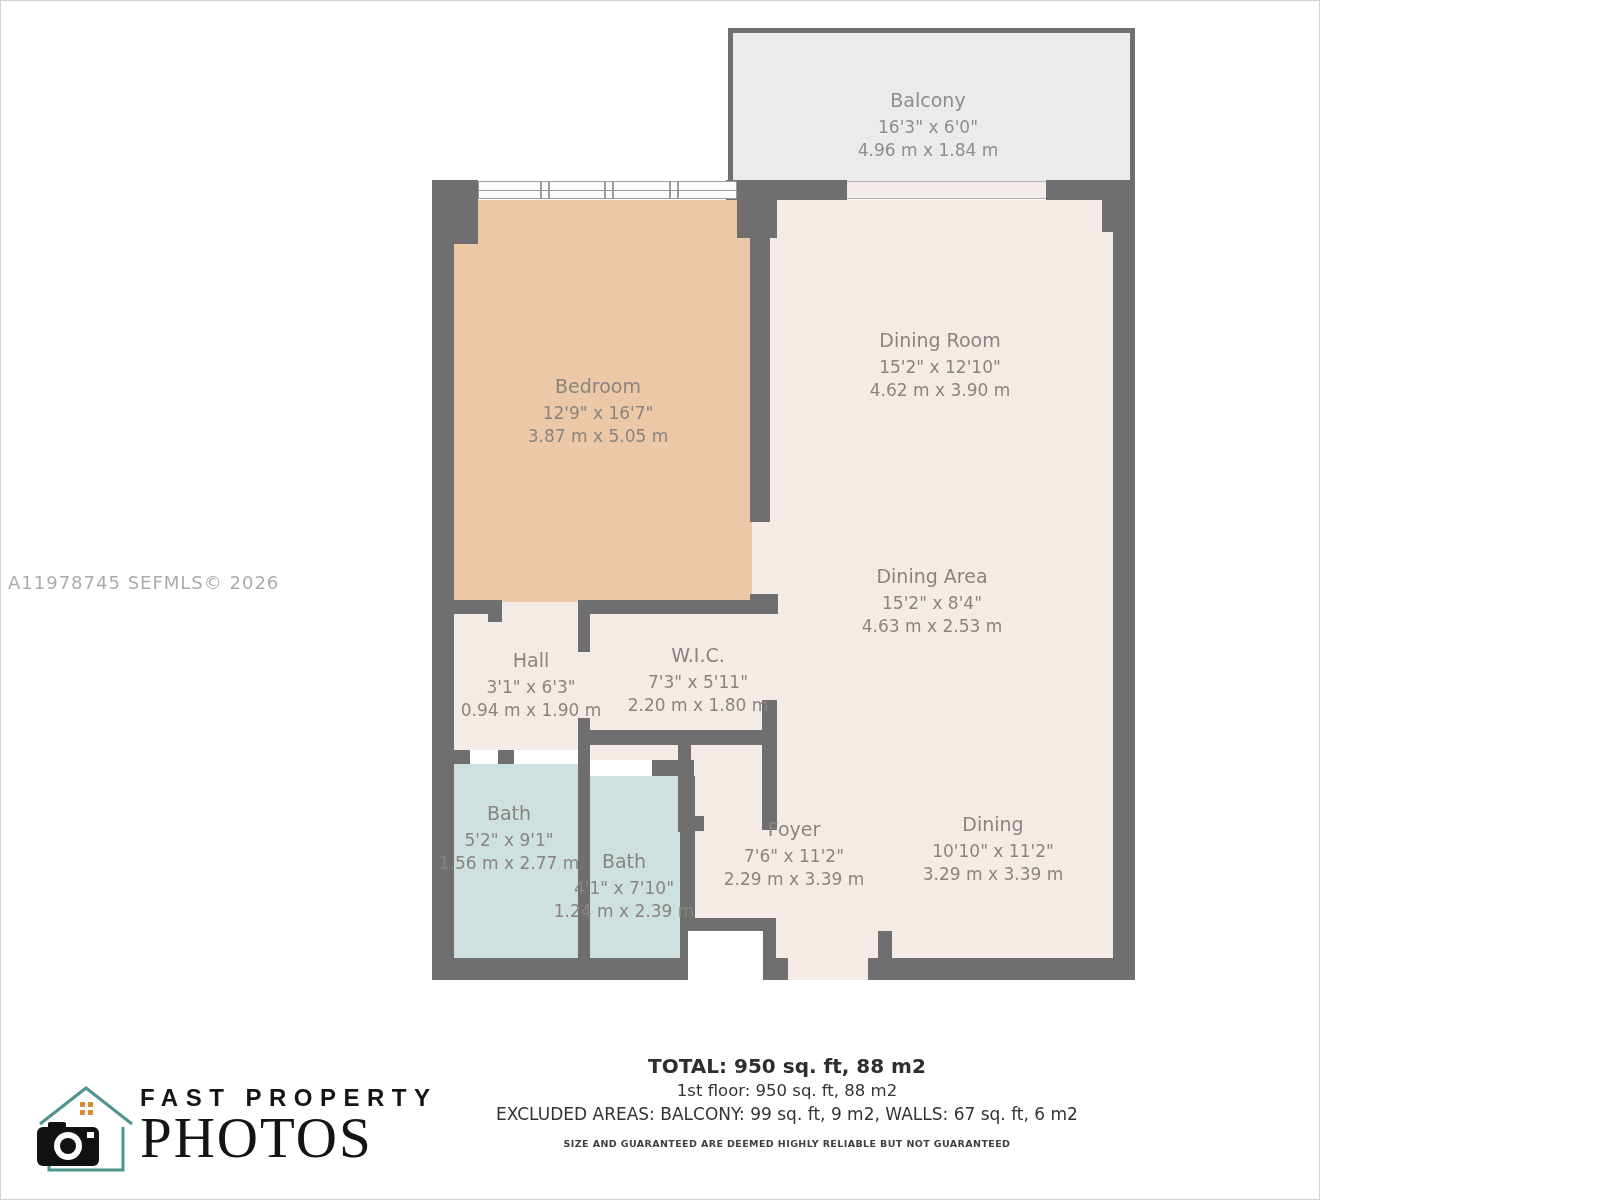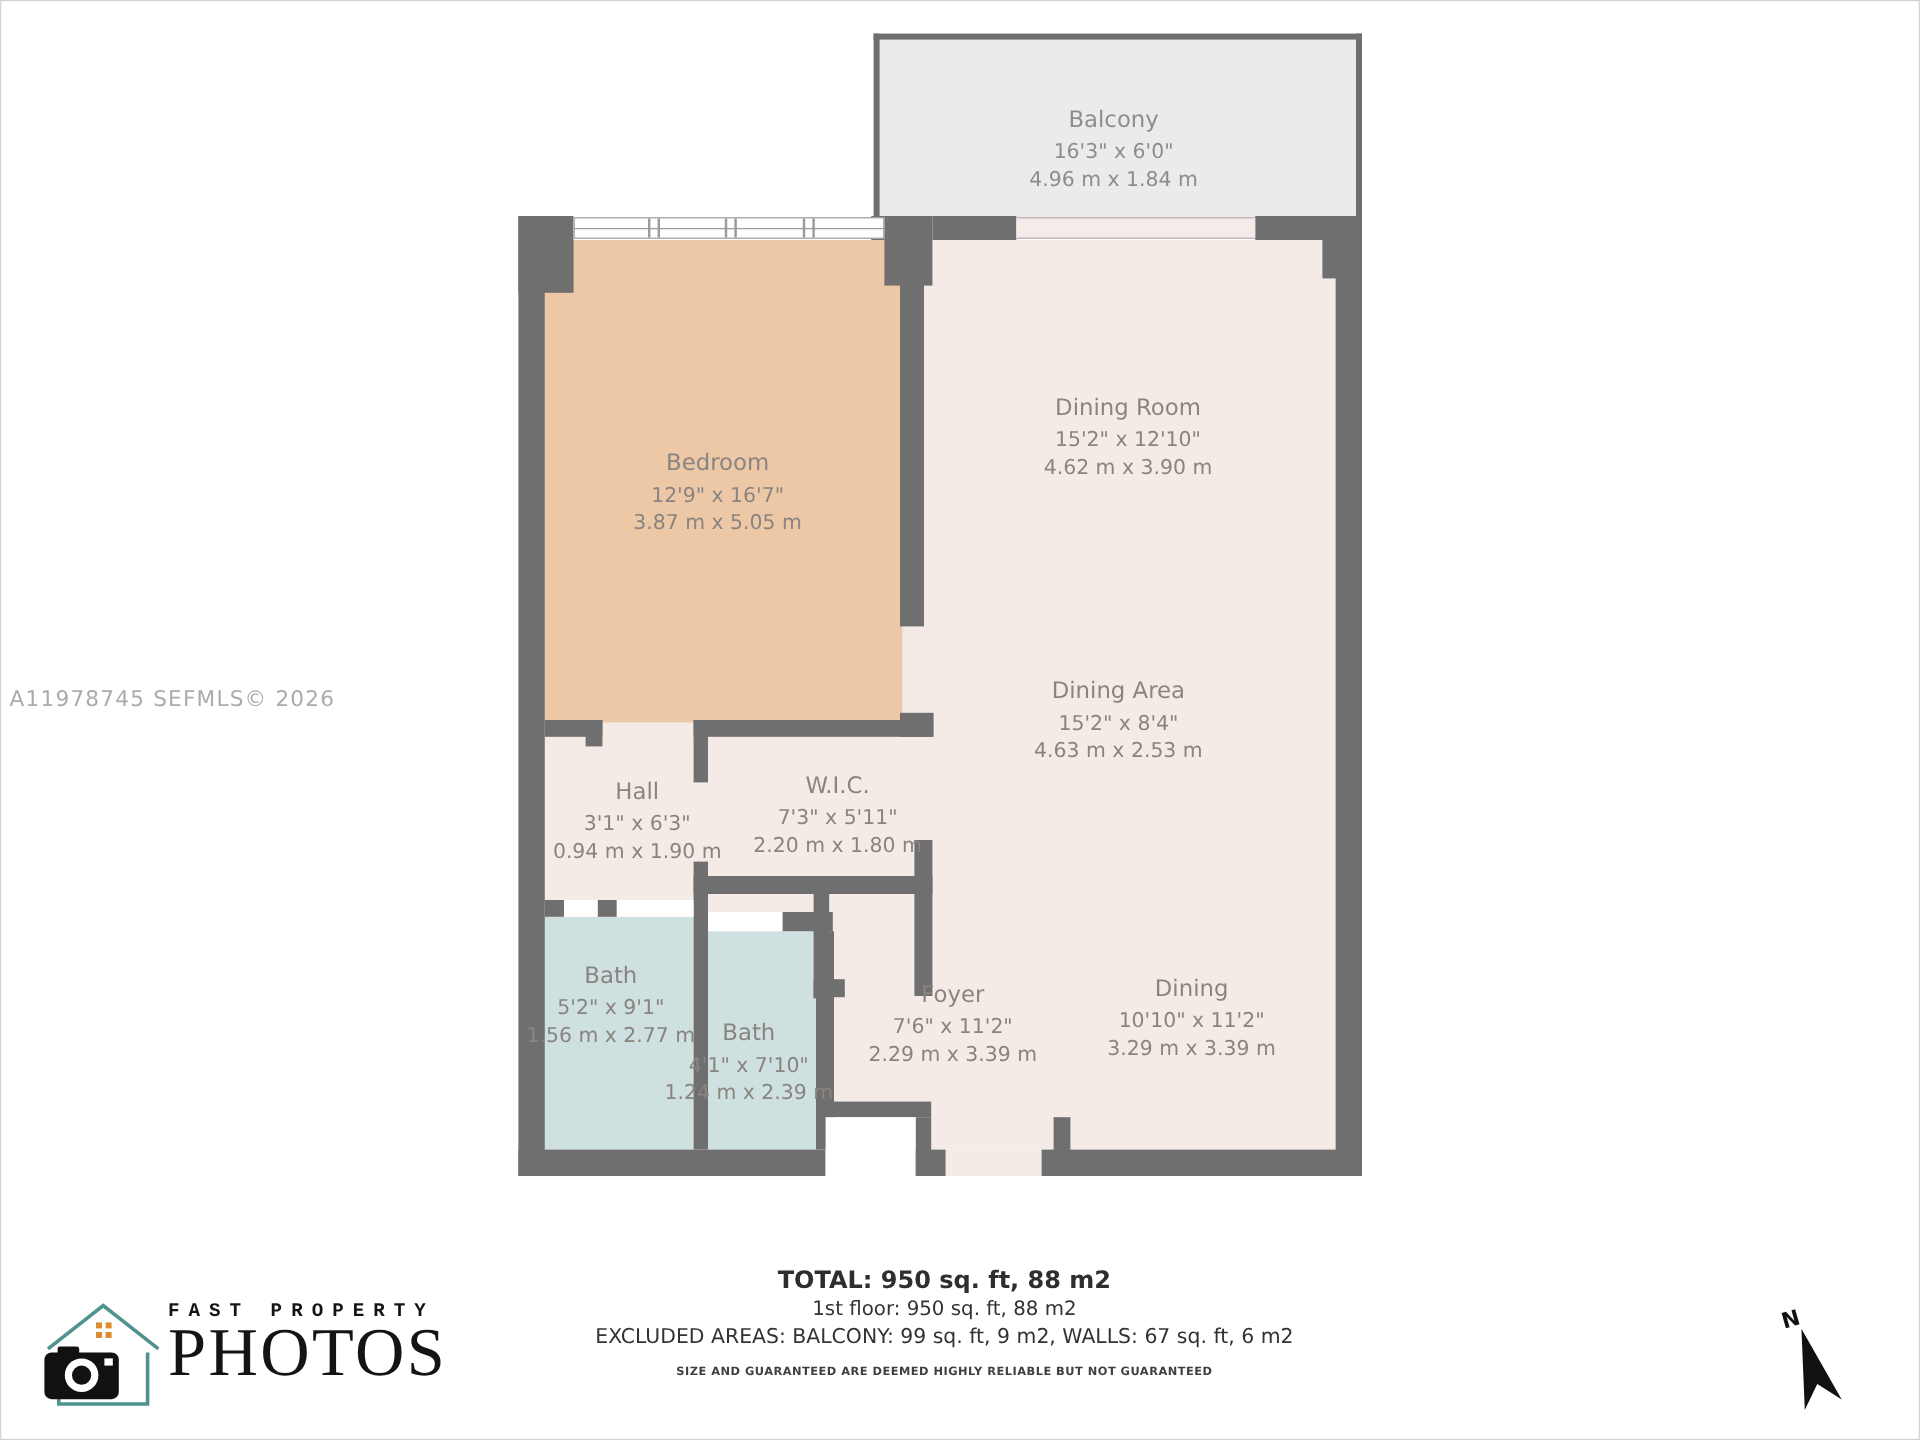--- a/index.html
+++ b/index.html
@@ -1,17 +1,17 @@
 <!DOCTYPE html>
 <html style="--c-wall: #6f6f6f; --c-floor: #f5ebe6; --c-bedroom-floor: #ecc8a6; --c-bath-floor: #cfe0e1; --c-balcony-floor: #ebebeb; --c-label-text: #8a8481; --c-logo-house: #4f938f; --c-logo-window: #dd8a33;"><head>
 <meta charset="utf-8">
 <style>
   html,body{margin:0;padding:0;background:#ffffff;}
   #canvas{
-    position:relative;width:1600px;height:1200px;background:#ffffff;
+    position:relative;width:1320px;height:1200px;background:#ffffff;
     font-family:"DejaVu Sans","Liberation Sans",sans-serif;
     outline:1px solid #d3d3d3;outline-offset:-1px;overflow:hidden;
   }
   .floor{position:absolute;}
   .w{position:absolute;background:var(--c-wall,#6f6f6f);}
   .gap{position:absolute;background:#ffffff;}
   .room-label{
     position:absolute;transform:translateX(-50%);text-align:center;white-space:nowrap;
     color:var(--c-label-text,#8a8481);line-height:1.34;
   }
@@ -37,21 +37,21 @@
     border:5px solid var(--c-wall,#6f6f6f);border-bottom:none;box-sizing:border-box;
   }
   .footer{position:absolute;left:462px;top:1054px;width:650px;text-align:center;color:#333;}
   .footer .total{font-size:20px;font-weight:bold;color:#2e2e2e;}
   .footer .floor1{font-size:16.5px;margin-top:3px;}
   .footer .excluded{font-size:17px;margin-top:4px;}
   .footer .disclaimer{font-size:9.5px;font-weight:600;letter-spacing:.4px;color:#3f3f3f;margin-top:14px;}
   .logo{position:absolute;left:36px;top:1080px;display:flex;align-items:flex-start;}
   .logo-text{margin-left:4px;color:#141414;}
   .logo-line1{
-    font-family:Liberation Mono, monospace;font-size:16px;font-weight:600;
+    font-family:Liberation Sans, sans-serif;font-size:24px;font-weight:600;
     letter-spacing:7.5px;margin-top:4px;white-space:nowrap;
   }
   .logo-line2{
     font-family:"Liberation Serif","DejaVu Serif",serif;font-size:57px;font-weight:500;
     letter-spacing:2px;line-height:.92;margin-top:0px;white-space:nowrap;
   }
   .compass{position:absolute;left:1462px;top:1080px;}
 </style>
 </head>
 <body>

